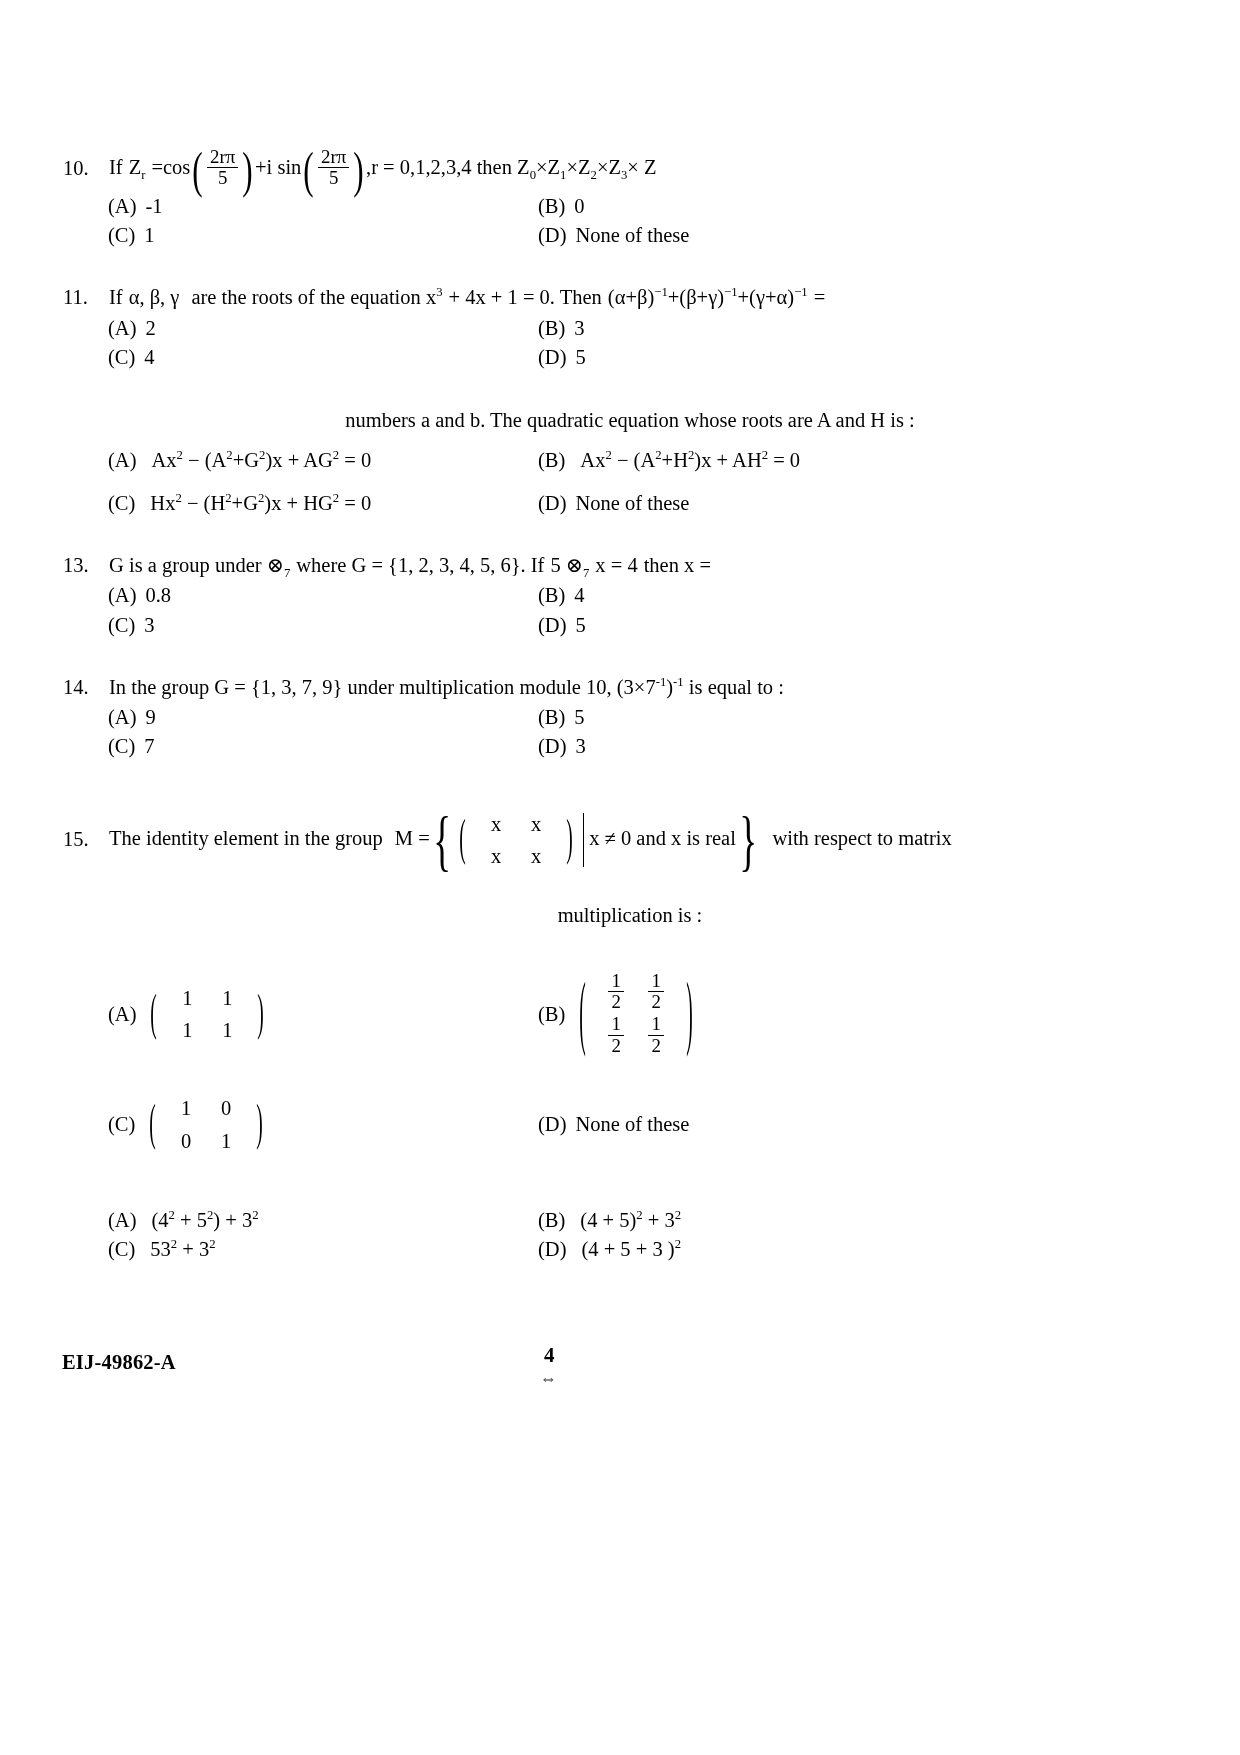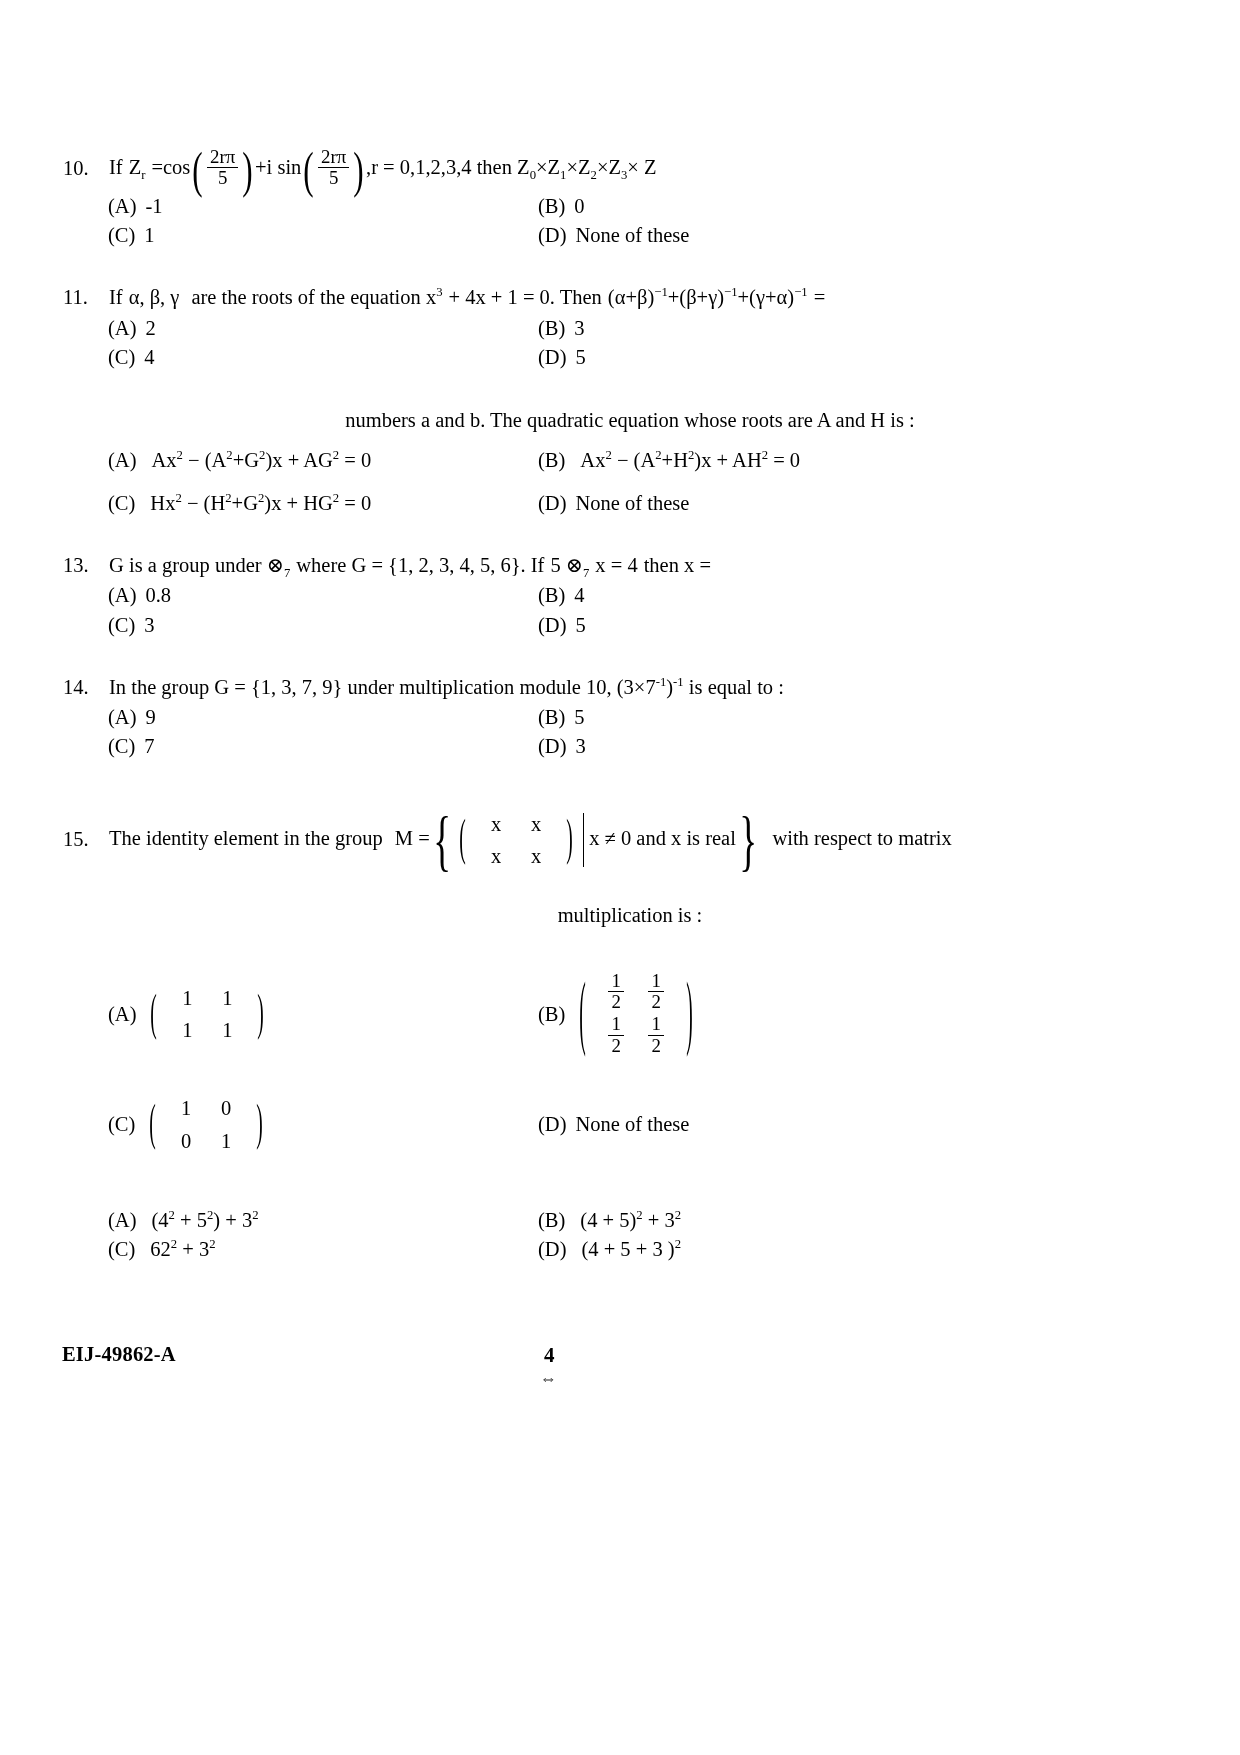--- a/index.html
+++ b/index.html
@@ -191,21 +191,21 @@
   
   .footer {
     position: absolute;
     left: 62px;
     top: 1343px;
     width: 1090px;
   }
   .footer-code {
     position: absolute;
     left: 0;
-    top: 0;
+    top: 8px;
     font-weight: bold;
     font-size: 20.5px;
     letter-spacing: 0.2px;
   }
   .footer-page {
     position: absolute;
     left: 482px;
     top: 0;
     font-weight: bold;
     font-size: 21px;
@@ -471,21 +471,21 @@
               <span class="opt-val"><span class="sp"></span><span>(4</span><sup>2</sup> <span>+ 5</span><sup>2</sup><span>) + 3</span><sup>2</sup></span>
             </span>
           <span class="opt col-b math">
               <span class="opt-key">(B)</span>
               <span class="opt-val"><span class="sp"></span><span>(4 + 5)</span><sup>2</sup> <span>+ 3</span><sup>2</sup></span>
             </span>
         </div>
         <div class="opt-row">
           <span class="opt col-a math">
               <span class="opt-key">(C)</span>
-              <span class="opt-val"><span class="sp"></span><span>62</span><sup>2</sup> <span>+ 3</span><sup>2</sup></span>
+              <span class="opt-val"><span class="sp"></span><span>53</span><sup>2</sup> <span>+ 3</span><sup>2</sup></span>
             </span>
           <span class="opt col-b math">
               <span class="opt-key">(D)</span>
               <span class="opt-val"><span class="sp"></span><span>(4 + 5 + 3 )</span><sup>2</sup></span>
             </span>
         </div>
       </div>
     </div>
 
   </div>

